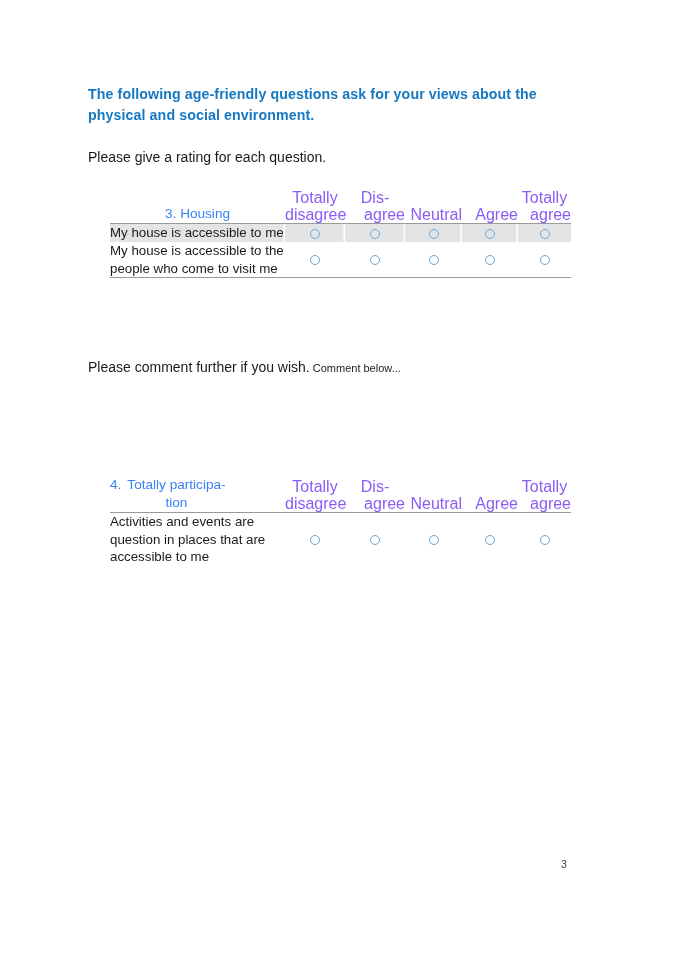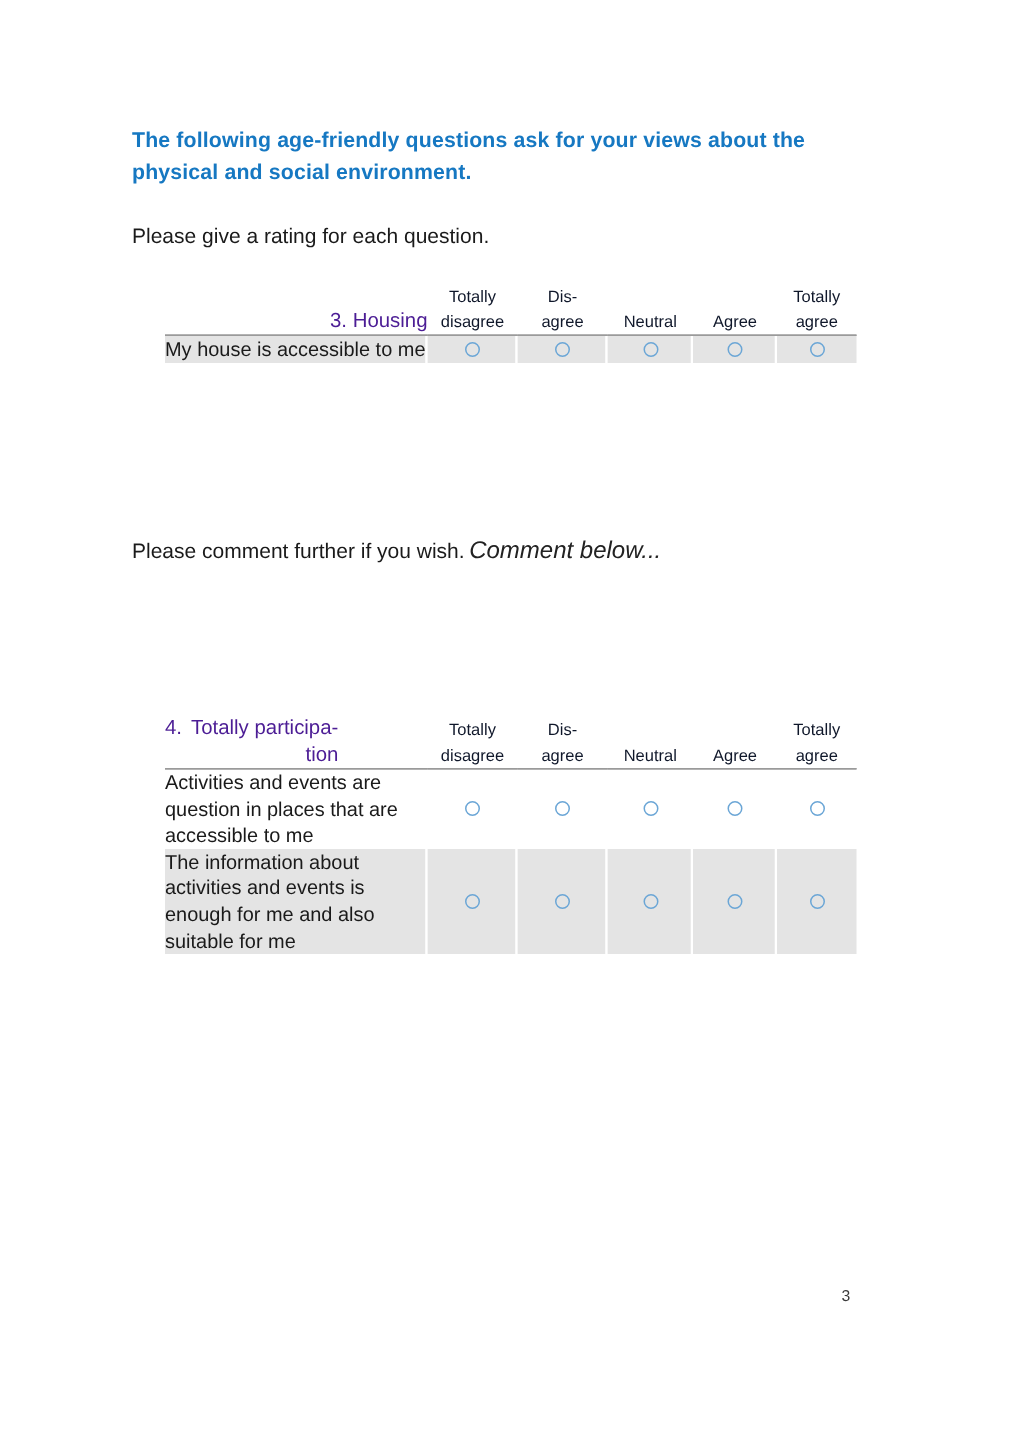--- a/index.html
+++ b/index.html
@@ -64,48 +64,48 @@
   .survey-table col.c-r5     { width: 53px;  }
 
   
   .survey-table thead th {
     padding: 0;
     vertical-align: bottom;
     border-bottom: 1.6px solid #9a9a9a;
     font-weight: normal;
   }
   .sec-title {
-    color: #4c1d95;
+    color: #3b82f6;
     font-weight: bold;
     font-size: 13.6px;
     line-height: 18px;
-    text-align: right;
+    text-align: center;
     padding: 0 0 7px 4px;
     vertical-align: top;
   }
   .sec-title .num-row {
     display: flex;
     gap: 6px;
   }
   .sec-title .num {
     flex: none;
   }
   .sec-title .hang {
     display: block;
   }
 
   .scale-head {
-    font-size: 11px;
+    font-size: 16px;
     line-height: 16.5px;
-    color: #0f172a;
+    color: #8b5cf6;
     text-align: center;
     padding: 0 0 6px 0;
   }
   .scale-head .l1 { display: block; }
-  .scale-head .l2 { display: block; }
+  .scale-head .l2 { display: block; text-align: right; }
 
   
   .survey-table tbody td {
     padding: 0;
     border: 0;
   }
   .q-text {
     font-size: 13.3px;
     line-height: 17.6px;
     color: #1a1a1a;
@@ -140,22 +140,21 @@
   
   .comment-line {
     position: absolute;
     left: 88px;
     top: 359px;
     font-size: 14px;
     color: #1a1a1a;
     white-space: nowrap;
   }
   .comment-line .hint {
-    font-style: italic;
-    font-size: 16px;
+    font-size: 11px;
     color: #222;
     margin-left: 3px;
     margin-top: 32px;
   }
 
   
   .page-number {
     position: absolute;
     left: 561px;
     top: 858px;
@@ -205,20 +204,28 @@
         </th>
         <th class="scale-head">
           <span class="l1">Totally</span>
           <span class="l2">agree</span>
         </th>
       </tr>
     </thead>
     <tbody>
       <tr class="shaded">
         <td class="q-text">My house is accessible to me</td>
+        <td class="opt-cell"><span class="radio"></span></td>
+        <td class="opt-cell"><span class="radio"></span></td>
+        <td class="opt-cell"><span class="radio"></span></td>
+        <td class="opt-cell"><span class="radio"></span></td>
+        <td class="opt-cell last"><span class="radio"></span></td>
+      </tr>
+      <tr class="lastrow">
+        <td class="q-text">My house is accessible to the people who come to visit me</td>
         <td class="opt-cell"><span class="radio"></span></td>
         <td class="opt-cell"><span class="radio"></span></td>
         <td class="opt-cell"><span class="radio"></span></td>
         <td class="opt-cell"><span class="radio"></span></td>
         <td class="opt-cell last"><span class="radio"></span></td>
       </tr>
     </tbody>
   </table>
 
   <div class="comment-line">
@@ -269,26 +276,18 @@
     </thead>
     <tbody>
       <tr>
         <td class="q-text">Activities and events are question in places that are accessible to me</td>
         <td class="opt-cell"><span class="radio"></span></td>
         <td class="opt-cell"><span class="radio"></span></td>
         <td class="opt-cell"><span class="radio"></span></td>
         <td class="opt-cell"><span class="radio"></span></td>
         <td class="opt-cell last"><span class="radio"></span></td>
       </tr>
-      <tr class="shaded">
-        <td class="q-text">The information about activities and events is enough for me and also suitable for me</td>
-        <td class="opt-cell"><span class="radio"></span></td>
-        <td class="opt-cell"><span class="radio"></span></td>
-        <td class="opt-cell"><span class="radio"></span></td>
-        <td class="opt-cell"><span class="radio"></span></td>
-        <td class="opt-cell last"><span class="radio"></span></td>
-      </tr>
     </tbody>
   </table>
 
   <div class="page-number">3</div>
 
 </div>
 
 </body></html>

